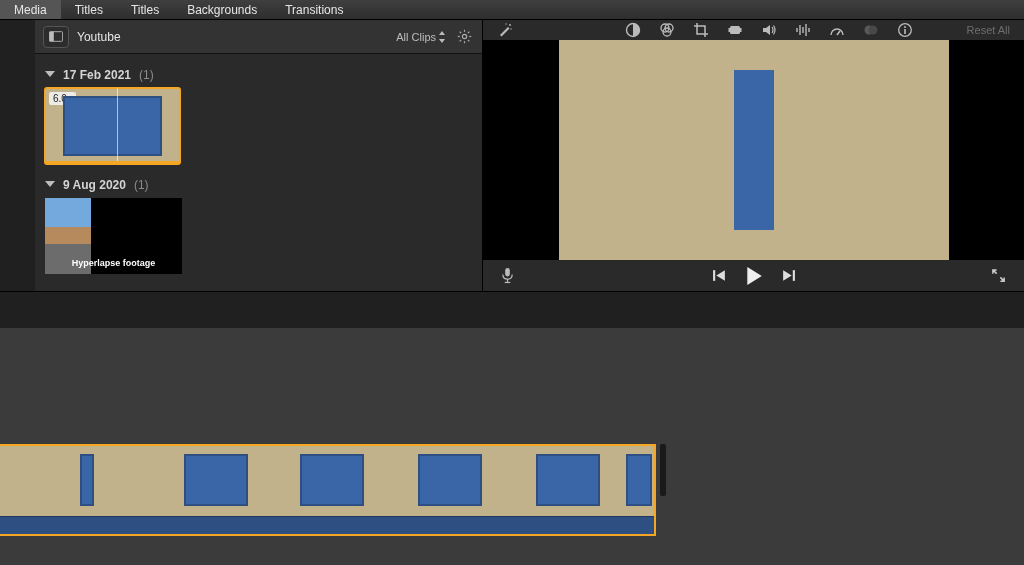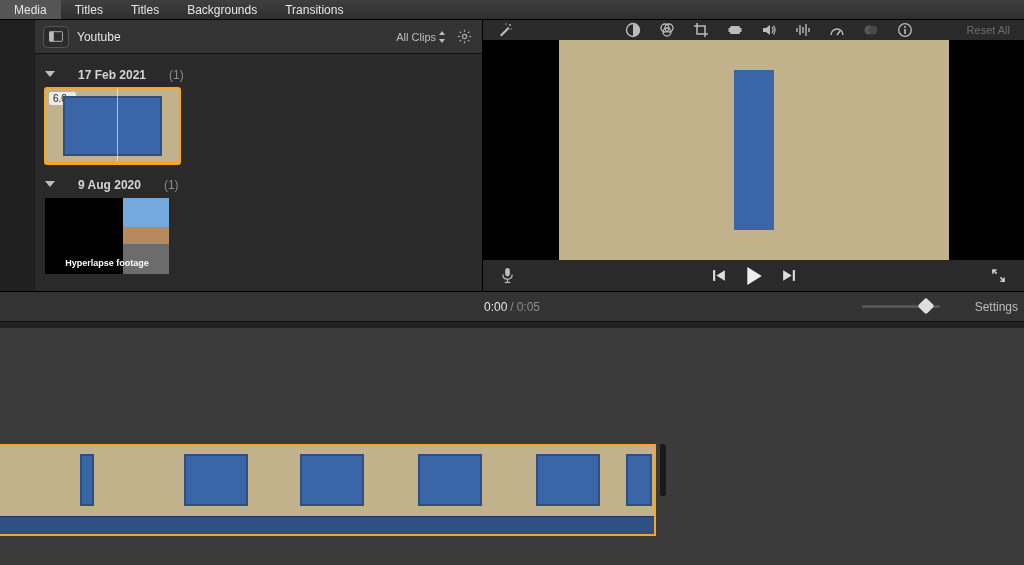--- a/index.html
+++ b/index.html
@@ -36,31 +36,31 @@
   .icon-btn{width:26px;height:22px;display:flex;align-items:center;justify-content:center;border:1px solid #555;border-radius:4px;background:#2c2c2c;cursor:pointer;}
   .l-title{font-size:12px;color:var(--text-0);}
   .l-toolbar .grow{flex:1;}
   .filter-sel{font-size:11px;color:var(--text-1);display:flex;align-items:center;gap:2px;cursor:pointer;}
   .search{display:flex;align-items:center;background:#1f1f1f;border:1px solid #444;border-radius:4px;height:22px;padding:0 6px;width:128px;}
   .search input{background:transparent;border:none;outline:none;color:var(--text-1);font-size:11px;width:100%;}
   .gear{width:20px;height:20px;display:flex;align-items:center;justify-content:center;cursor:pointer;color:var(--text-1);}
 
   
   .events{flex:1;overflow:auto;padding:8px 10px;background:var(--bg-2);}
-  .event-head{font-size:12px;color:var(--text-1);display:flex;align-items:center;gap:23px;margin:6px 0;}
+  .event-head{font-size:12px;color:var(--text-1);display:flex;align-items:center;gap:8px;margin:6px 0;}
   .event-head .name{color:#d4d4d4;font-weight:600;}
   .event-head .count{color:var(--text-dim);}
   .tri{display:inline-block;width:0;height:0;border-left:5px solid transparent;border-right:5px solid transparent;border-top:6px solid var(--text-1);transform:translateY(-1px);}
   .clip-thumb{width:135px;height:76px;background:var(--thumb-bg);border-radius:2px;position:relative;overflow:hidden;margin:4px 0 14px 0;}
   .clip-thumb.selected{outline:2px solid var(--accent);outline-offset:-1px;}
   .clip-thumb.selected::after{content:"";position:absolute;left:0;right:0;bottom:0;height:3px;background:var(--accent);}
   .dur-badge{position:absolute;top:4px;left:4px;background:rgba(240,240,240,.92);color:#222;font-size:10px;padding:1px 4px;border-radius:2px;}
   .thumb-inner{position:absolute;inset:8px 18px;background:var(--thumb-blue);border:2px solid #2d4f82;}
   .playhead-line{position:absolute;top:0;bottom:0;width:1px;background:rgba(255,255,255,.6);}
-  .hyper-thumb{width:124px;height:76px;background:#000;position:relative;margin:4px 0;display:flex;align-items:center;justify-content:flex-end;}
+  .hyper-thumb{width:137px;height:76px;background:#000;position:relative;margin:4px 0;display:flex;align-items:center;justify-content:flex-start;}
   .hyper-img{width:46px;height:76px;background:linear-gradient(#74a9dd 0 38%,#b68a5d 38% 60%,#6c6c6c 60% 100%);}
   .hyper-cap{position:absolute;bottom:6px;left:0;right:0;text-align:center;font-size:9px;font-weight:700;color:#fff;}
 
   
   .adjust-bar{height:26px;display:flex;align-items:center;gap:18px;padding:0 14px;background:var(--bg-2);color:var(--text-1);}
   .adjust-bar .grow{flex:1;}
   .adjust-bar svg,.adjust-bar .glyph{width:16px;height:16px;color:var(--text-1);fill:currentColor;cursor:pointer;}
   .glyph{font-size:15px;line-height:1;display:inline-flex;align-items:center;justify-content:center;}
   .reset{font-size:11px;color:#6e6e6e;cursor:pointer;}
   .preview{flex:1;display:flex;align-items:center;justify-content:center;background:#000;}
@@ -278,29 +278,20 @@
         </div>
         <span class="fs">
           <svg viewBox="0 0 16 16" width="15" height="15">
               <path d="M2 6 L2 2 L6 2 M2 2 L6 6 M14 10 L14 14 L10 14 M14 14 L10 10" fill="none" stroke="#ccc" stroke-width="1.6"></path>
             </svg>
         </span>
       </div>
     </div>
   </div>
 
-  <div class="tc-row">
-    <div class="tc">
-      <span class="cur">0:00</span><span class="sep">/</span><span class="tot">0:05</span>
-    </div>
-    <div class="zoom">
-        <div class="knob"></div>
-      </div>
-    <div class="settings-link">Settings</div>
-  </div>
 
   <div class="timeline">
     <div class="track">
       <div class="frame narrow" style="left:80px"></div>
       <div class="frame" style="left:184px"></div>
       <div class="frame" style="left:300px"></div>
       <div class="frame" style="left:418px"></div>
       <div class="frame" style="left:536px"></div>
       <div class="frame" style="left:626px;width:26px"></div>
       <div class="audio"></div>

